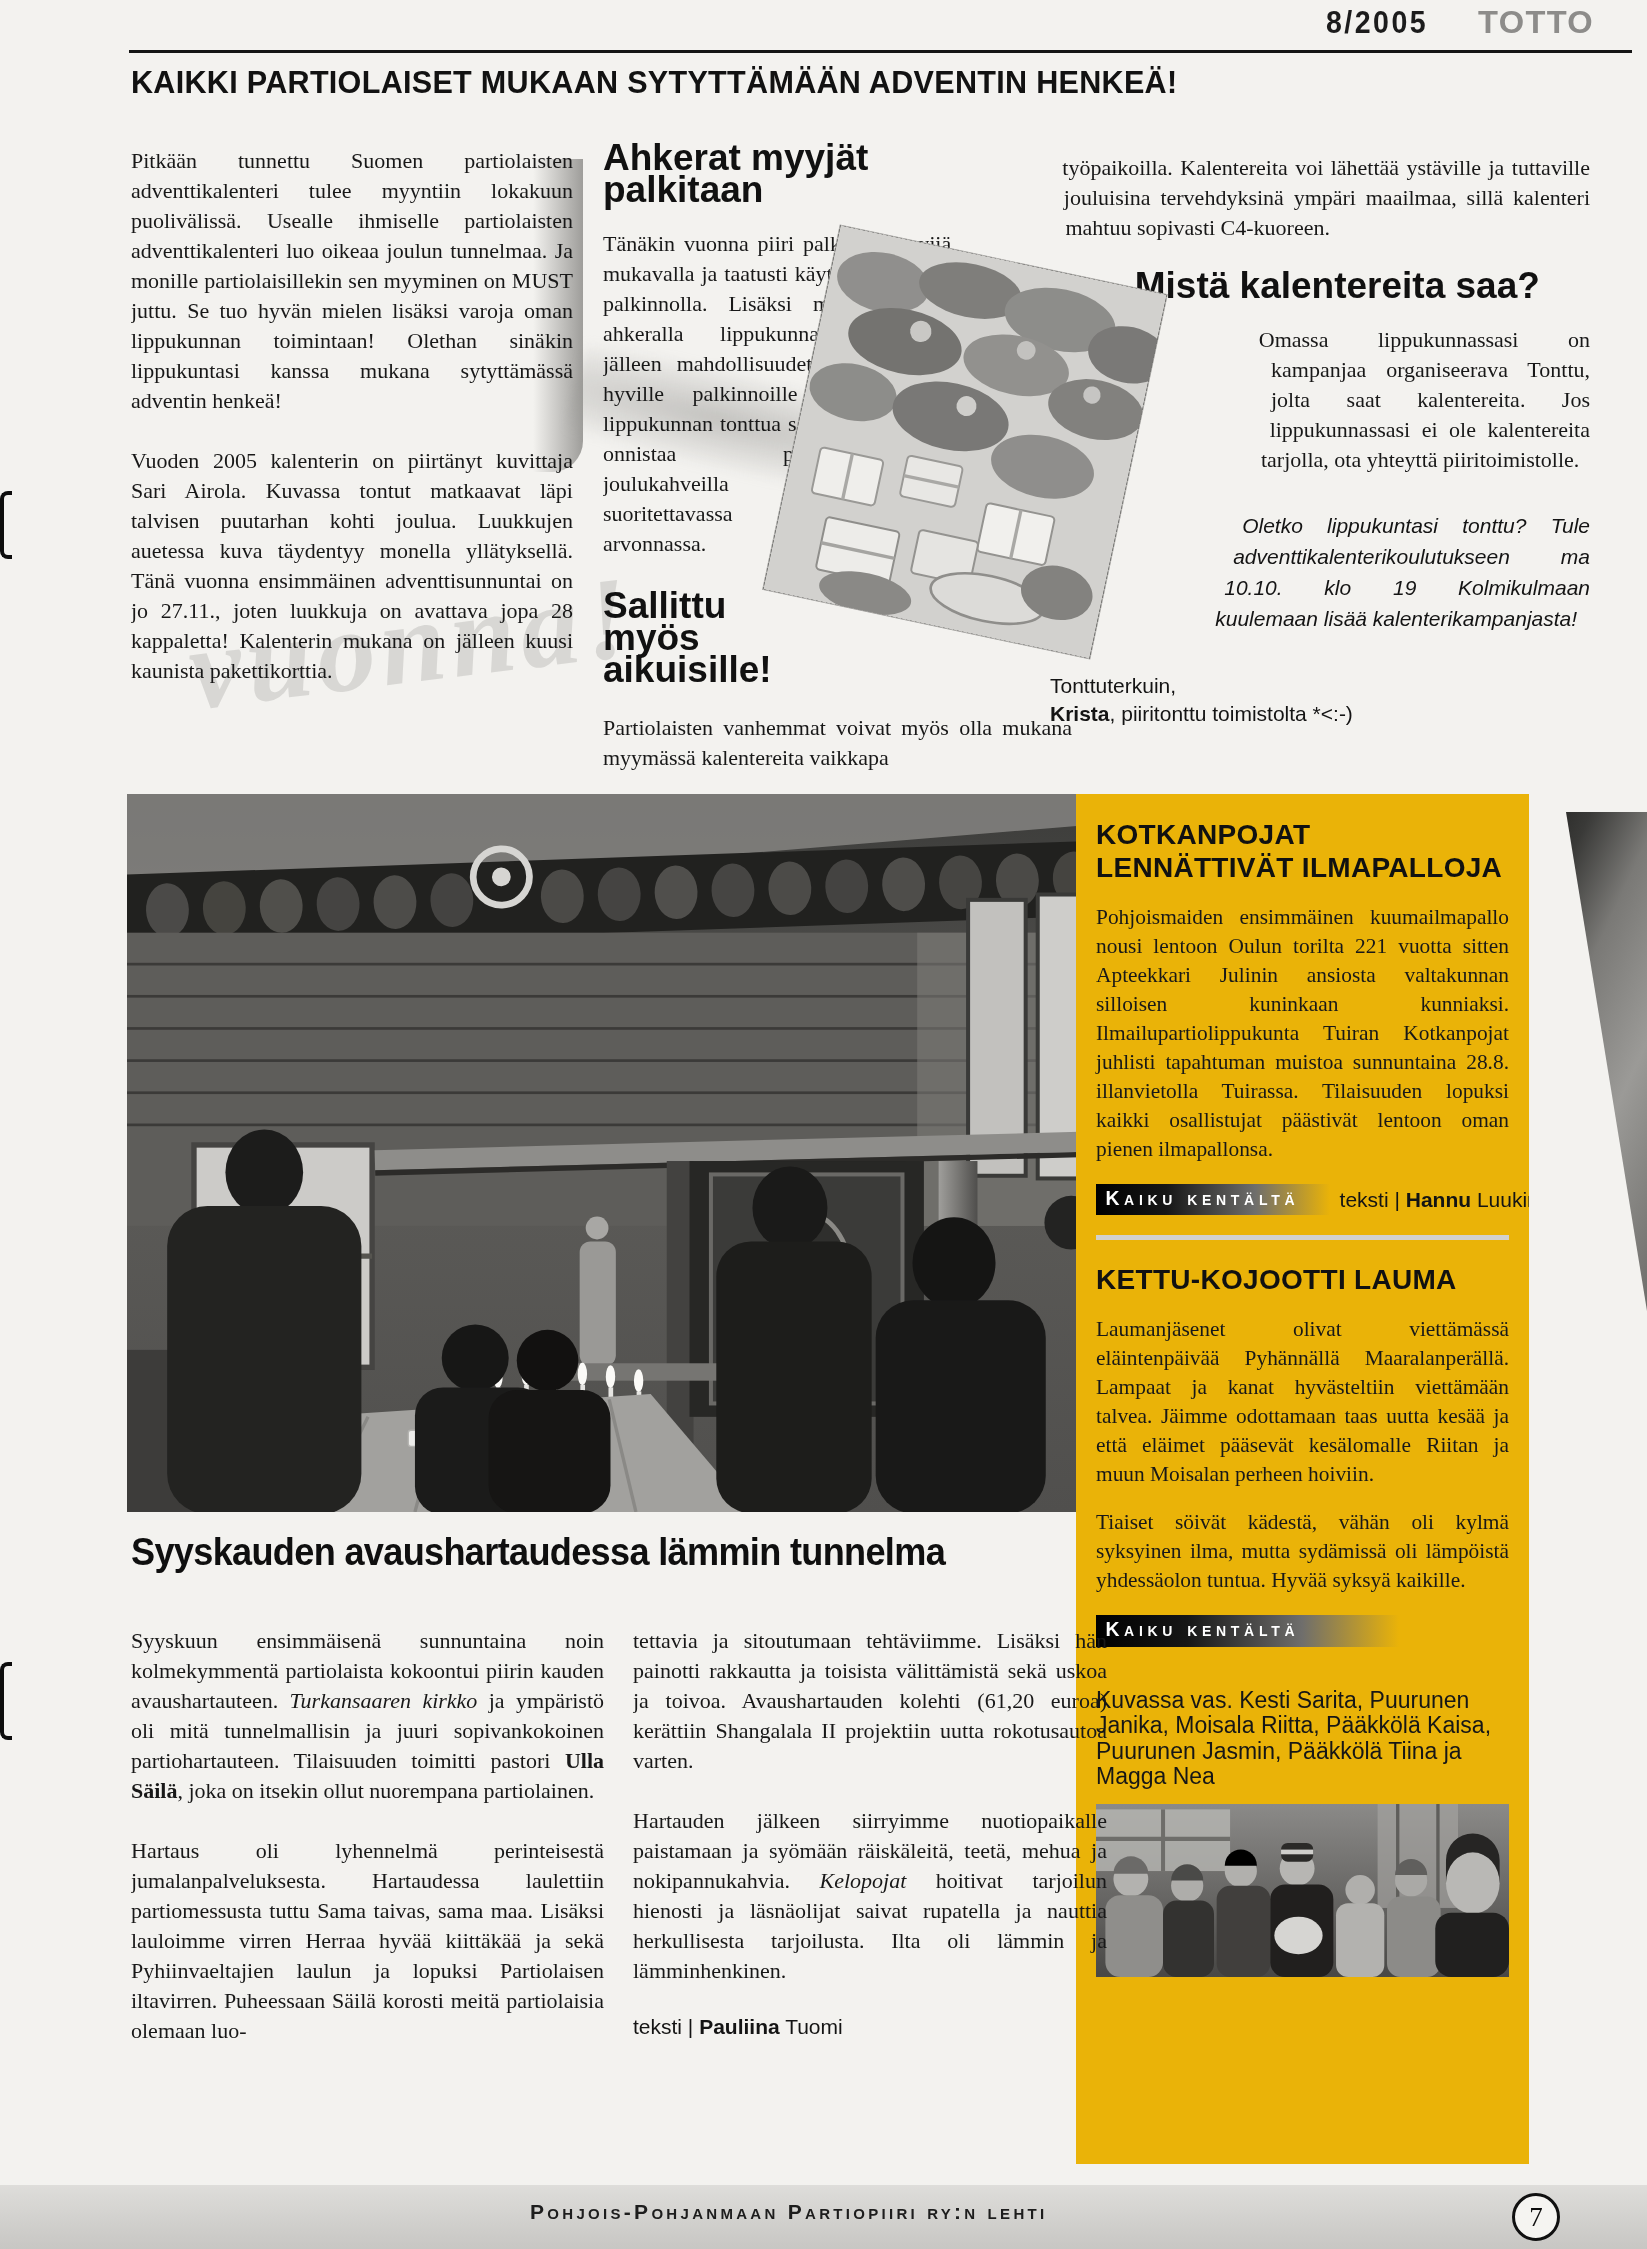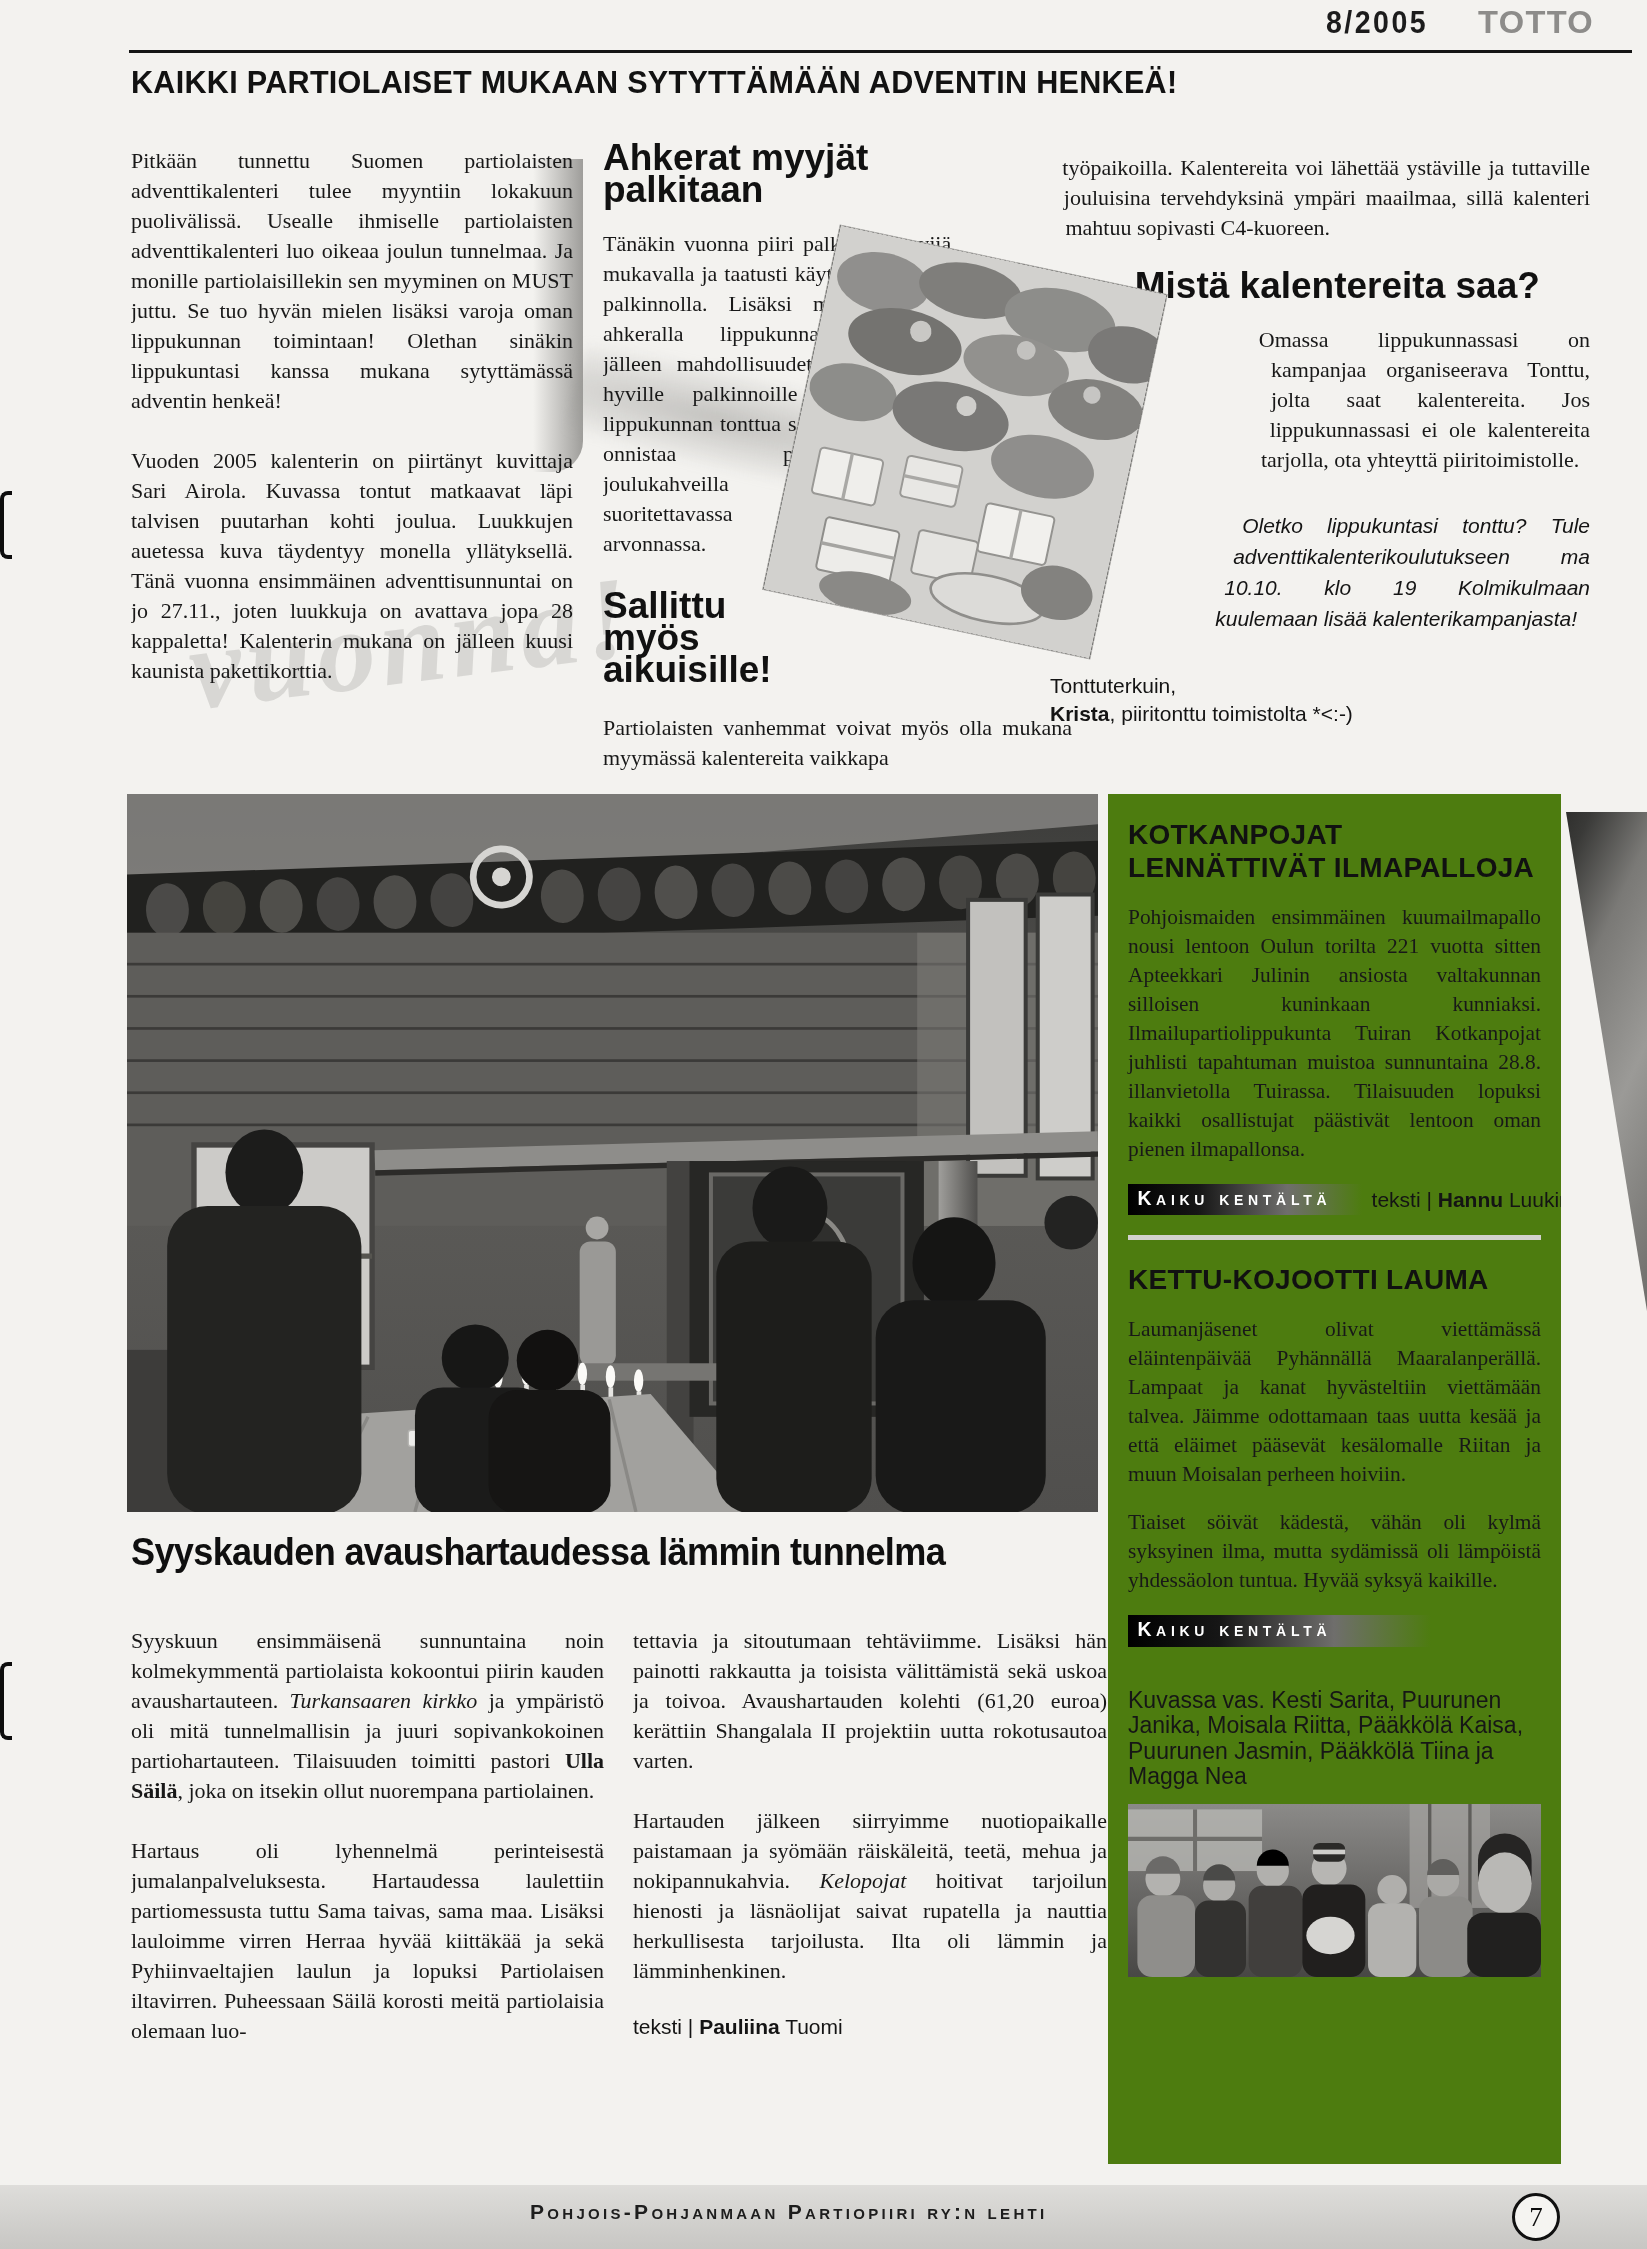--- a/index.html
+++ b/index.html
@@ -79,21 +79,21 @@
       transform-origin:left top;white-space:nowrap;}
 
   
   #colA{left:131px;top:1626px;width:473px;height:541px;overflow:hidden;z-index:2;}
   #colB{left:633px;top:1626px;width:474px;height:541px;overflow:hidden;z-index:2;}
   #colA .p2,#colB .p2{margin-top:29.5px;}
   .byline{font-family:"Liberation Sans",sans-serif;font-size:21px;color:#141414;}
   #colB .byline{margin-top:29px;}
 
   
-  #sidebar{left:1108px;top:794px;width:453px;height:1370px;background:#4d7c0f;
+  #sidebar{left:1076px;top:794px;width:453px;height:1370px;background:#eab308;
       box-sizing:border-box;padding:24px 20px 0 20px;overflow:hidden;z-index:1;}
   .side-h{font-family:"Liberation Sans",sans-serif;font-weight:700;font-size:28px;
       line-height:33px;color:#111;letter-spacing:0.3px;}
   .side-body{font-size:21.4px;line-height:29px;text-align:justify;color:#181818;margin-top:19px;}
   .kaiku-row{margin-top:20px;white-space:nowrap;}
   .kaiku-badge{display:inline-block;vertical-align:middle;font-family:"Liberation Sans",sans-serif;
       font-variant:small-caps;font-weight:700;font-size:19.4px;letter-spacing:4.7px;color:#fff;
       padding:2.7px 31px 5.4px 9.4px;
       background:linear-gradient(90deg,#000 0%,#161616 30%,#6f6e6c 68%,rgba(233,232,229,0) 100%);}
   .kaiku-badge.wide{padding-right:100px;}

